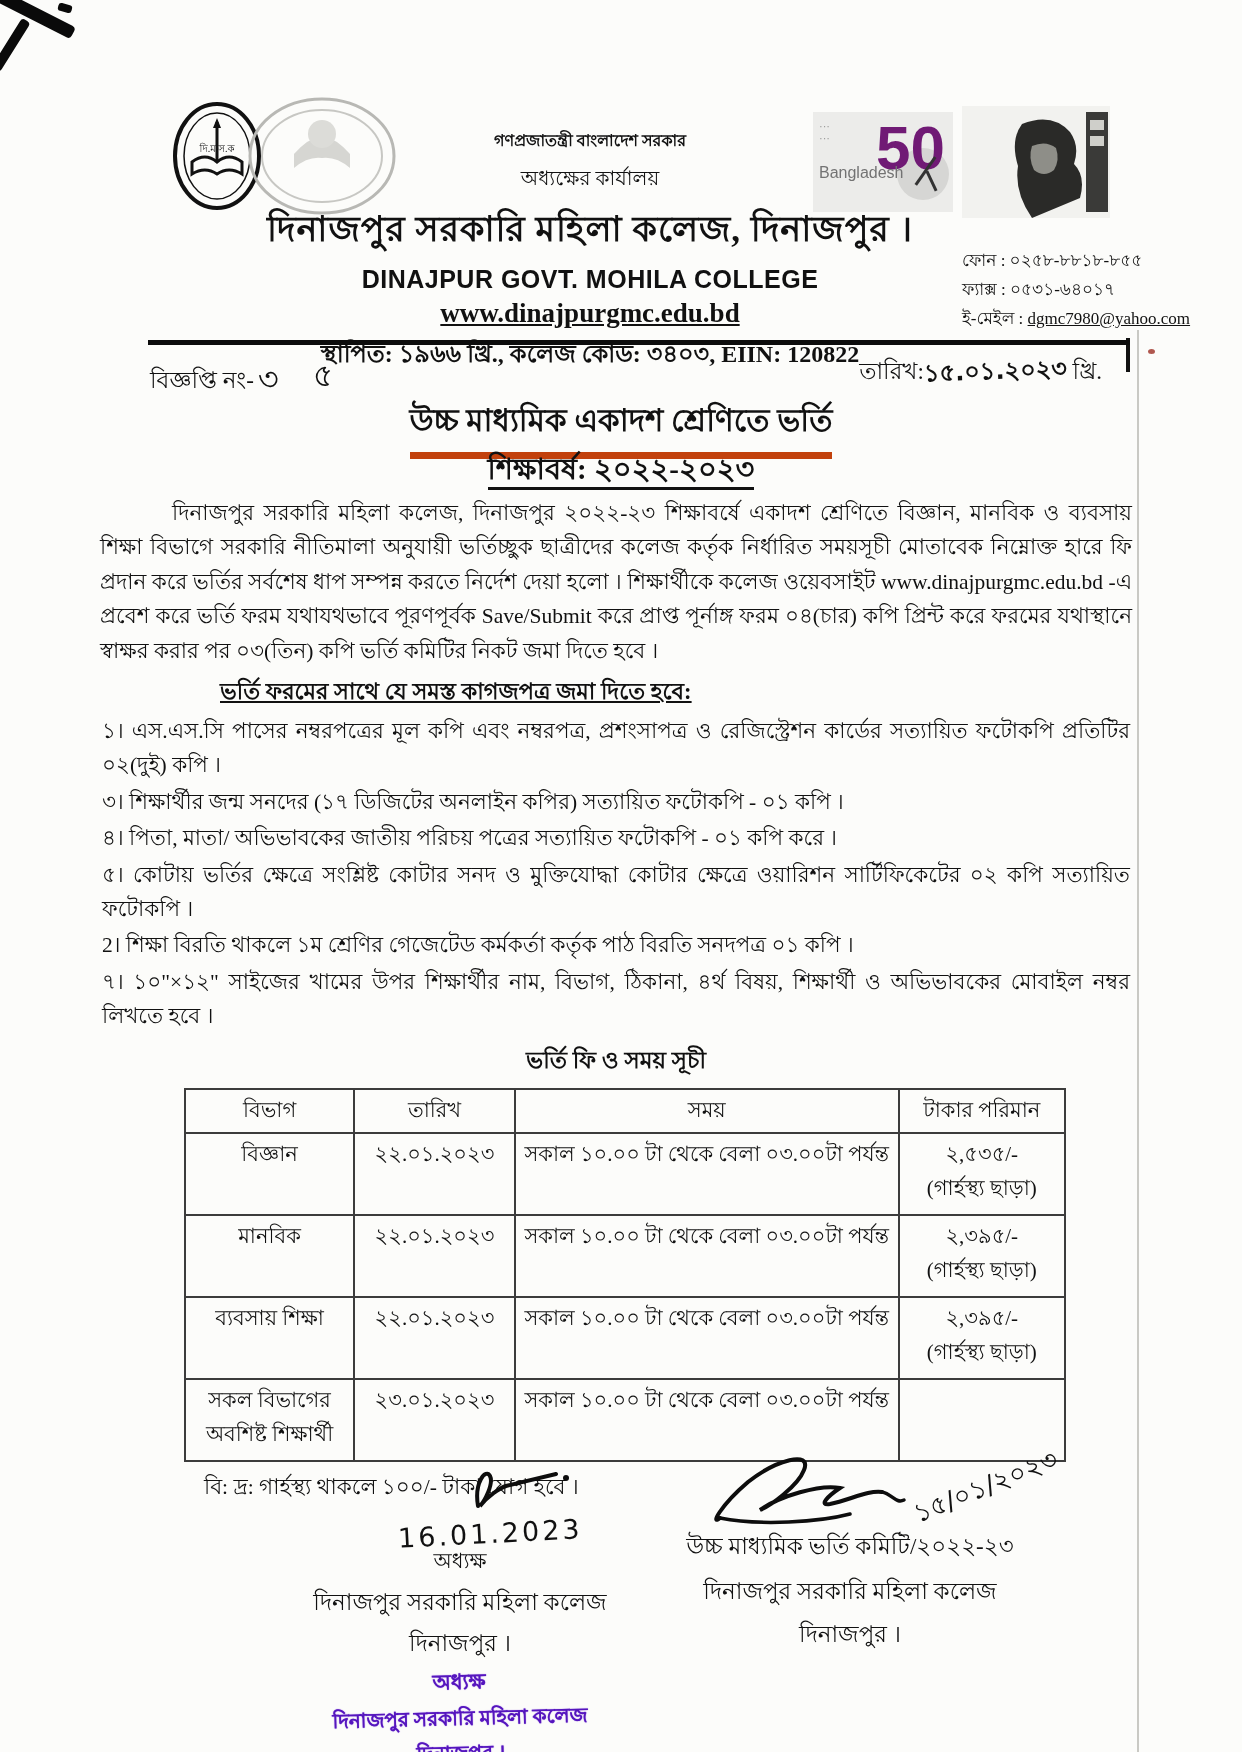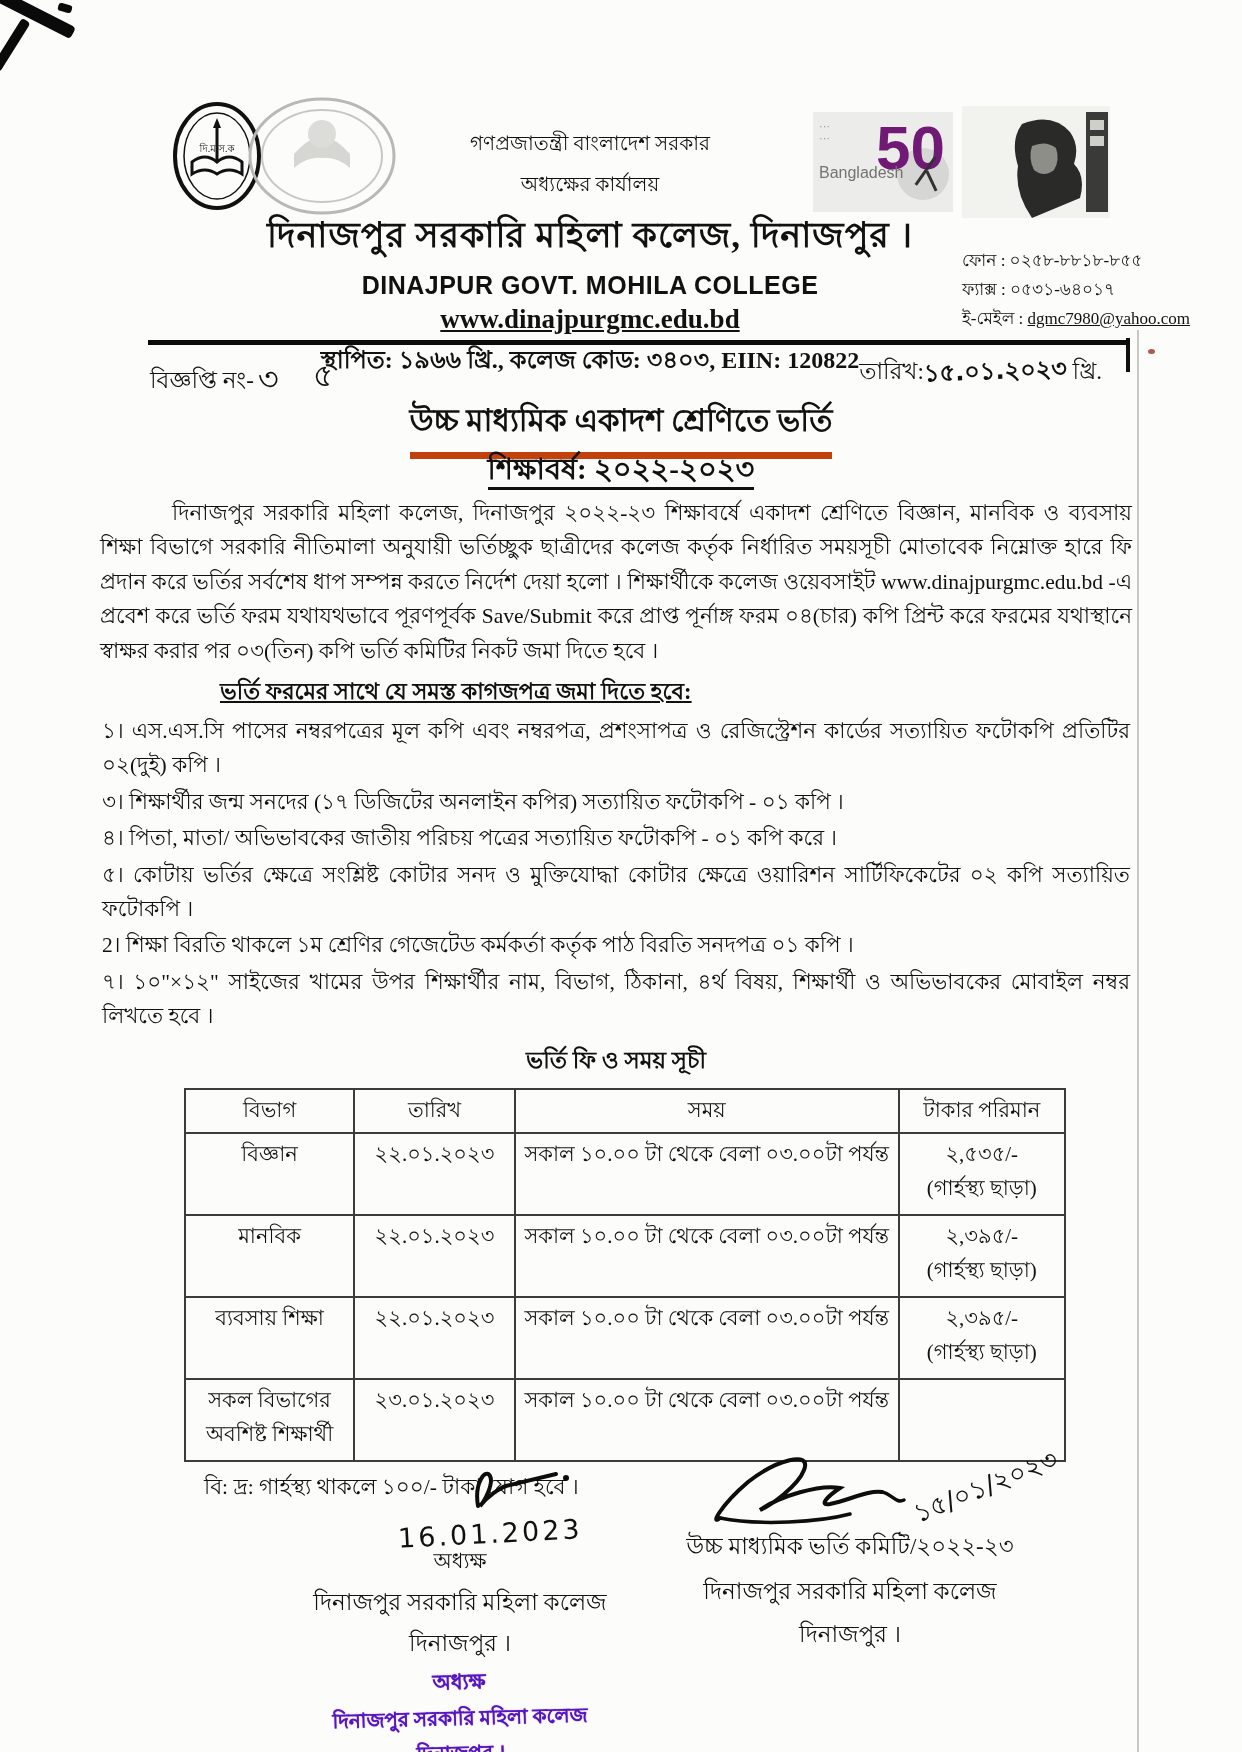--- a/index.html
+++ b/index.html
@@ -16,21 +16,21 @@
   .art{position:absolute;background:#0a0a0a;}
   .art1{left:-14px;top:6px;width:92px;height:13px;transform:rotate(27deg);border-radius:4px;}
   .art2{left:-18px;top:40px;width:58px;height:10px;transform:rotate(-58deg);border-radius:4px;}
   .art3{left:58px;top:4px;width:14px;height:8px;transform:rotate(15deg);border-radius:3px;}
   .edge-line{position:absolute;left:1137px;top:330px;width:2px;height:1422px;background:#c9c9c4;}
   .rule-tick{position:absolute;left:1126px;top:338px;width:4px;height:34px;background:#111;}
   .red-speck{position:absolute;left:1148px;top:349px;width:7px;height:5px;background:#b0574e;border-radius:50%;}
 
   
   .hdr-center{position:absolute;left:90px;top:128px;width:1000px;text-align:center;}
-  .govt-line{font-size:20px;}
+  .govt-line{font-size:16px;font-weight:bold;}
   .office-line{font-size:20px;margin-top:8px;}
   .college-bn{font-size:35px;font-weight:bold;margin-top:6px;letter-spacing:1px;}
   .college-en{font-family:"Liberation Sans","DejaVu Sans",sans-serif;font-size:25px;font-weight:bold;margin-top:4px;letter-spacing:.5px;}
   .website{font-size:27px;font-weight:bold;text-decoration:underline;margin-top:4px;}
   .estab{font-size:24px;font-weight:bold;margin-top:6px;}
 
   .logo-college{position:absolute;left:172px;top:100px;width:90px;height:112px;}
   .logo-seal{position:absolute;left:246px;top:96px;width:152px;height:120px;}
   .logo-50{position:absolute;left:813px;top:112px;width:140px;height:100px;background:#ececea;overflow:hidden;}
   .logo-50 .tinygray{position:absolute;left:6px;top:8px;font-size:11px;color:#9a9a98;line-height:12px;font-family:"Liberation Sans",sans-serif;}

